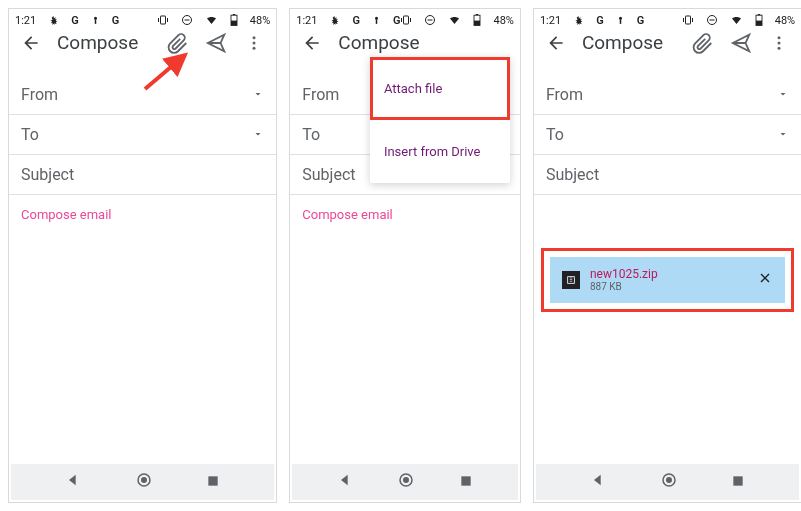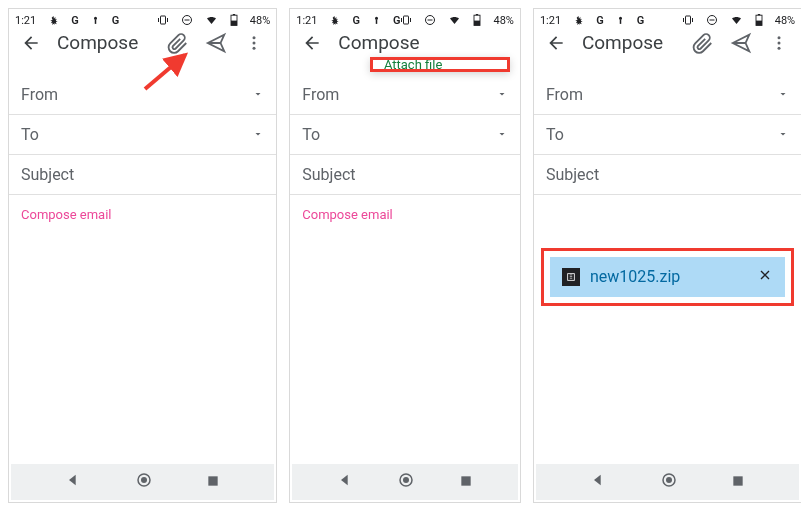--- a/index.html
+++ b/index.html
@@ -94,23 +94,23 @@
     position: absolute;
     top: 26px;
     right: 10px;
     width: 140px;
     background: #fff;
     box-shadow: 0 2px 8px rgba(0,0,0,0.18);
     border-radius: 2px;
     z-index: 5;
   }
   .popup-item {
-    padding: 0 14px;
+    padding: 24px 14px;
     font-size: 13px;
-    color: #15803d;
+    color: #701a75;
     cursor: pointer;
   }
   .popup-item.hl {
     outline: 3px solid #f03a2f;
     outline-offset: -3px;
   }
   
   .att-wrap {
     margin: 6px 10px;
     outline: 3px solid #f03a2f;
@@ -123,21 +123,21 @@
     padding: 10px 12px;
     gap: 10px;
   }
   .att .thumb {
     width: 18px; height: 18px;
     background: #202124;
     display:flex;align-items:center;justify-content:center;
     color:#fff; font-size:10px;
   }
   .att .meta { flex:1; line-height:1.2; }
-  .att .fname { font-size: 16px; color:#0369a1; }
+  .att .fname { font-size: 12px; color:#be185d; }
   .att .fsize { font-size: 10px; color:#5f6368; }
   .att .close { color:#202124; cursor:pointer; }
   
   .arrow {
     position:absolute;
     top: 40px;
     left: 130px;
     pointer-events:none;
     z-index:4;
   }
@@ -286,20 +286,21 @@
     <div class="icon-btn dark">
       <svg width="20" height="20" viewBox="0 0 24 24">
           <path fill="currentColor" d="M20 11H7.8l5.6-5.6L12 4l-8 8 8 8 1.4-1.4L7.8 13H20z"></path>
         </svg>
     </div>
     <span class="title">Compose</span>
     <span class="spacer"></span>
 
     <div class="popup">
       <div class="popup-item hl">Attach file</div>
+      <div class="popup-item">Insert from Drive</div>
     </div>
   </div>
 
   <div class="field">
     <span class="flabel">From</span>
     <span class="chev"><svg width="12" height="12" viewBox="0 0 24 24">
           <path fill="currentColor" d="M7 10l5 5 5-5z"></path>
         </svg></span>
   </div>
   <div class="field">
@@ -410,20 +411,21 @@
     <div class="att-wrap">
       <div class="att">
         <div class="thumb">
           <svg width="10" height="10" viewBox="0 0 24 24">
               <rect x="4" y="4" width="16" height="16" fill="none" stroke="#fff" stroke-width="2"></rect>
               <path d="M9 7h6M9 11h6M9 15h6" stroke="#fff" stroke-width="1.5"></path>
             </svg>
         </div>
         <div class="meta">
           <div class="fname">new1025.zip</div>
+          <div class="fsize">887 KB</div>
         </div>
         <div class="close">
           <svg width="16" height="16" viewBox="0 0 24 24">
               <path stroke="currentColor" stroke-width="2" d="M6 6l12 12M18 6L6 18"></path>
             </svg>
         </div>
       </div>
     </div>
   </div>
 

